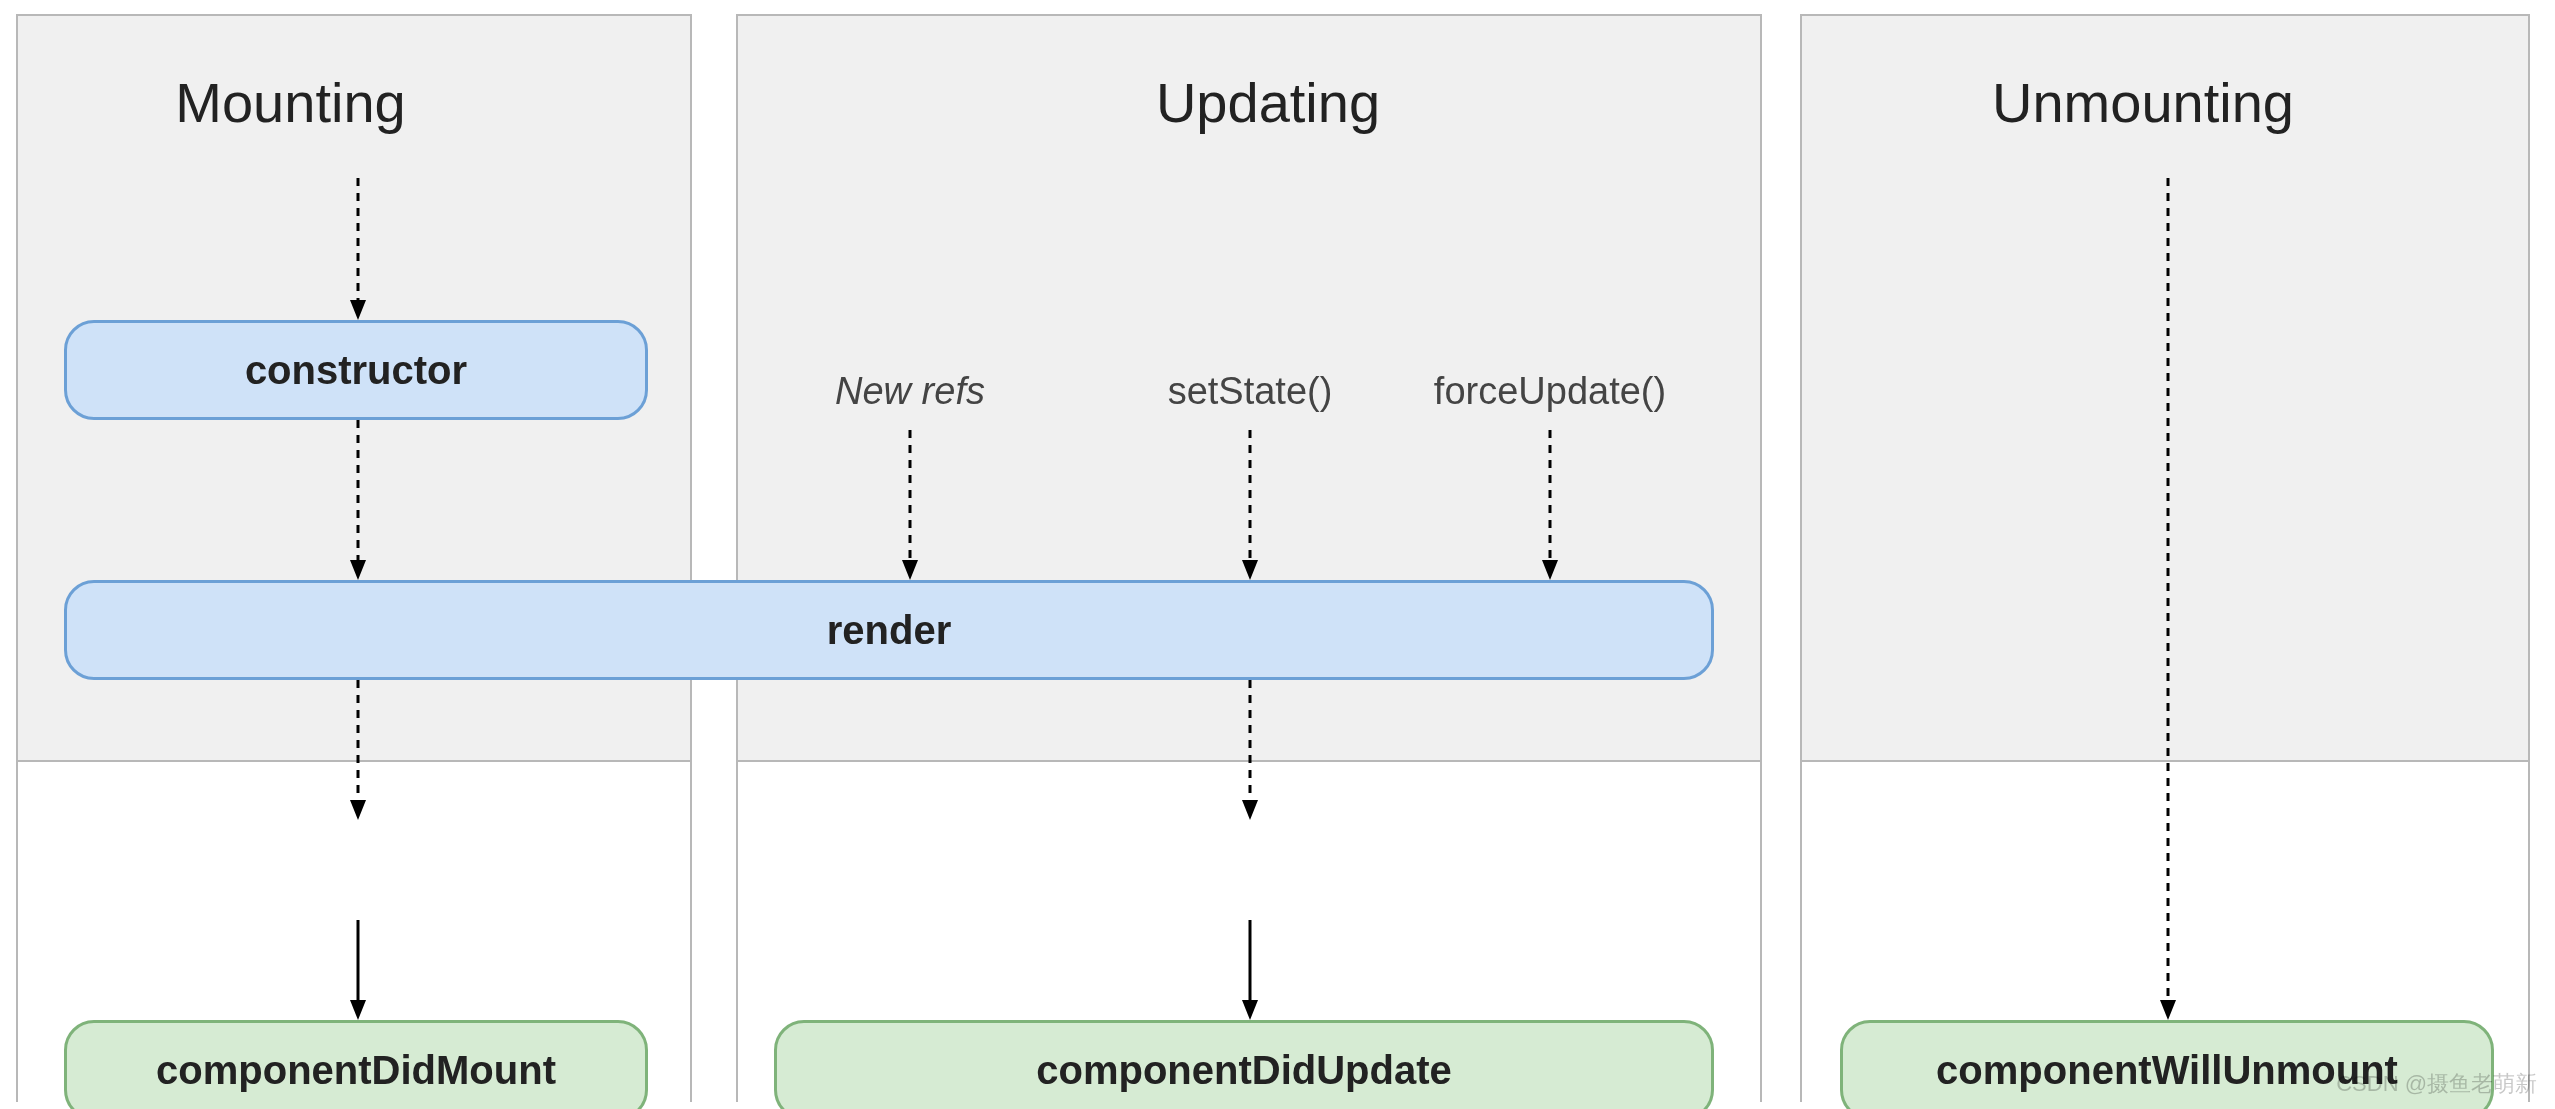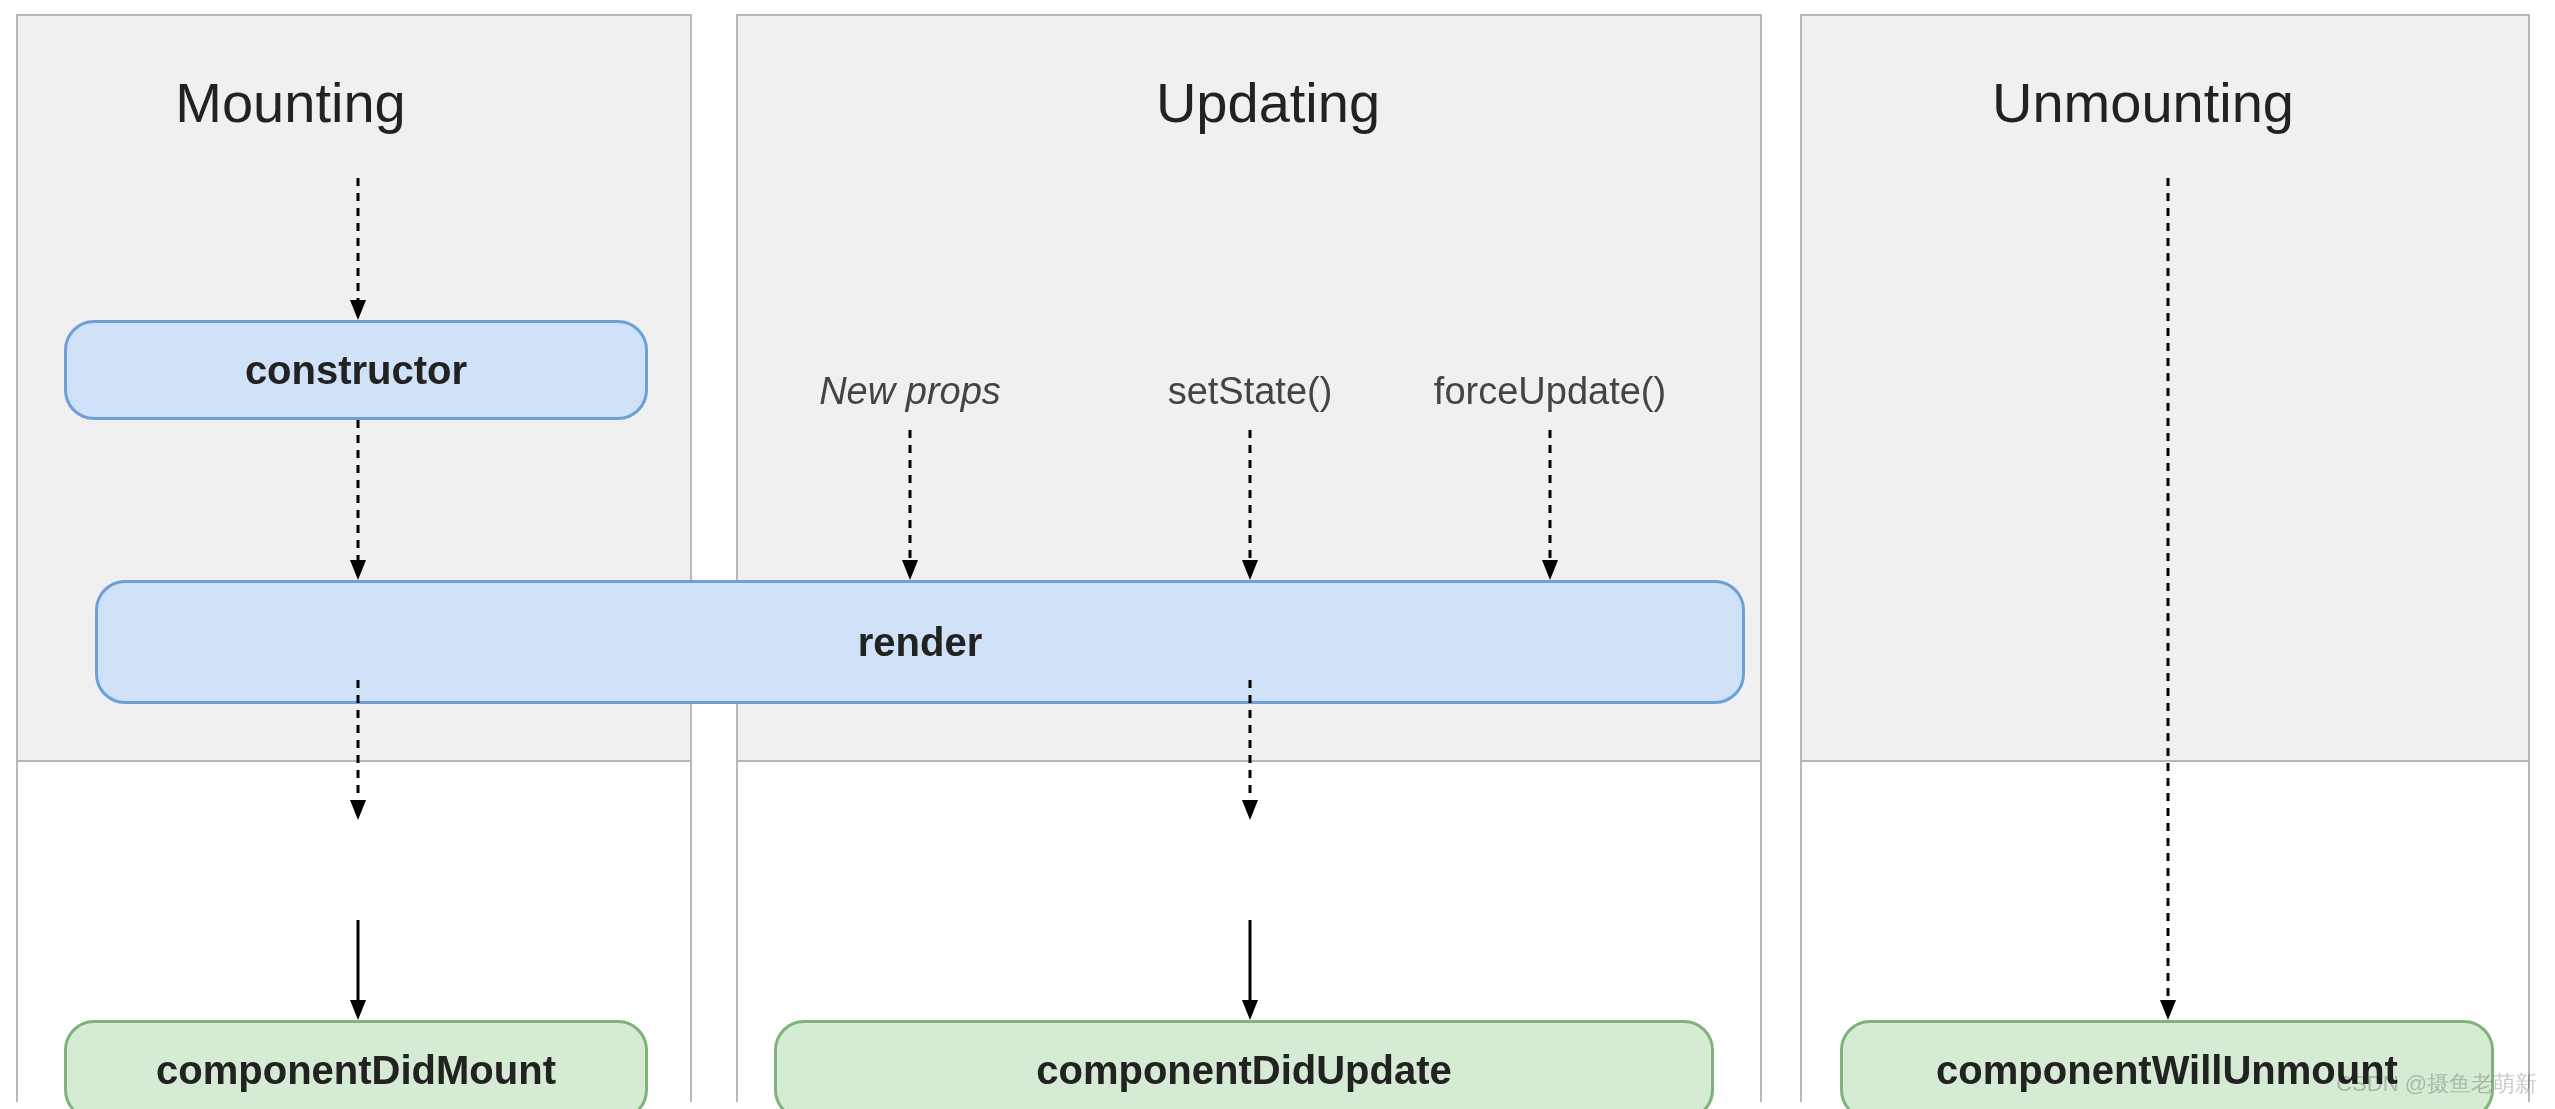--- a/index.html
+++ b/index.html
@@ -25,26 +25,26 @@
   <div class="col" style="left:1800px;top:14px;  width:730px; height:748px;"></div>
 
   <div style="position:absolute;left:16px;  top:762px;width:676px; height:340px;border-left:2px solid #b8b8b8;border-right:2px solid #b8b8b8;box-sizing:border-box;"></div>
   <div style="position:absolute;left:736px; top:762px;width:1026px;height:340px;border-left:2px solid #b8b8b8;border-right:2px solid #b8b8b8;box-sizing:border-box;"></div>
   <div style="position:absolute;left:1800px;top:762px;width:730px; height:340px;border-left:2px solid #b8b8b8;border-right:2px solid #b8b8b8;box-sizing:border-box;"></div>
 
   <div class="col-title" style="left:16px;  top:70px; width:549px;">Mounting</div>
   <div class="col-title" style="left:736px; top:70px; width:1064px;">Updating</div>
   <div class="col-title" style="left:1800px;top:70px; width:686px;">Unmounting</div>
 
-  <div class="trigger it" style="left:760px;  top:370px; width:300px;">New props</div>
+  <div class="trigger it" style="left:760px;  top:370px; width:300px;">New refs</div>
   <div class="trigger" style="left:1100px; top:370px; width:300px;">setState()</div>
   <div class="trigger" style="left:1400px; top:370px; width:300px;">forceUpdate()</div>
 
   <div class="box blue" style="left:64px;  top:320px; width:584px;  height:100px;">constructor</div>
-  <div class="box blue" style="left:64px;  top:580px; width:1650px; height:124px;margin-left:31px;">render</div>
+  <div class="box blue" style="left:64px;  top:580px; width:1650px; height:100px;">render</div>
   <div class="box green" style="left:64px;  top:1020px;width:584px;  height:100px;">componentDidMount</div>
   <div class="box green" style="left:774px; top:1020px;width:940px;  height:100px;">componentDidUpdate</div>
   <div class="box green" style="left:1840px;top:1020px;width:654px;  height:100px;">componentWillUnmount</div>
 
   <svg class="arrow" style="left:348px;top:178px;width:20px;height:142px;">
     <line x1="10" y1="0" x2="10" y2="122" stroke="#000" stroke-width="3" stroke-dasharray="8 7"></line>
     <polygon points="10,142 2,122 18,122" fill="#000"></polygon>
   </svg>
   <svg class="arrow" style="left:348px;top:420px;width:20px;height:160px;">
     <line x1="10" y1="0" x2="10" y2="140" stroke="#000" stroke-width="3" stroke-dasharray="8 7"></line>

